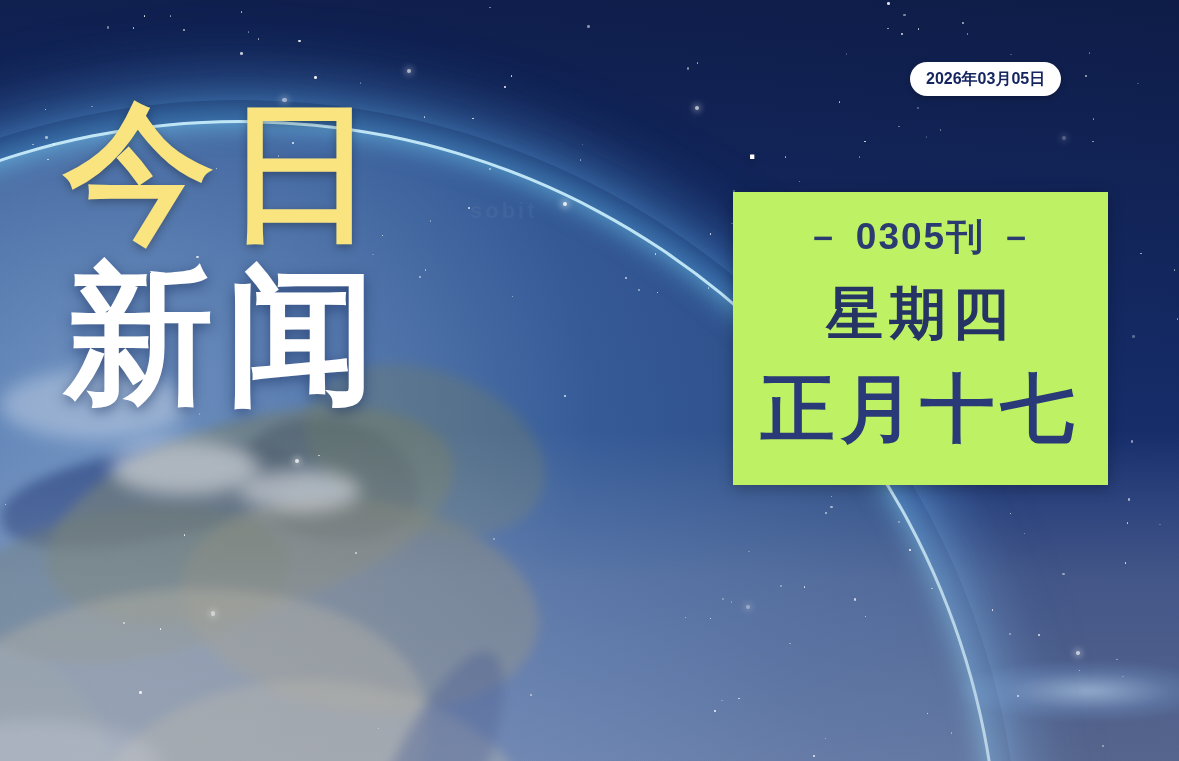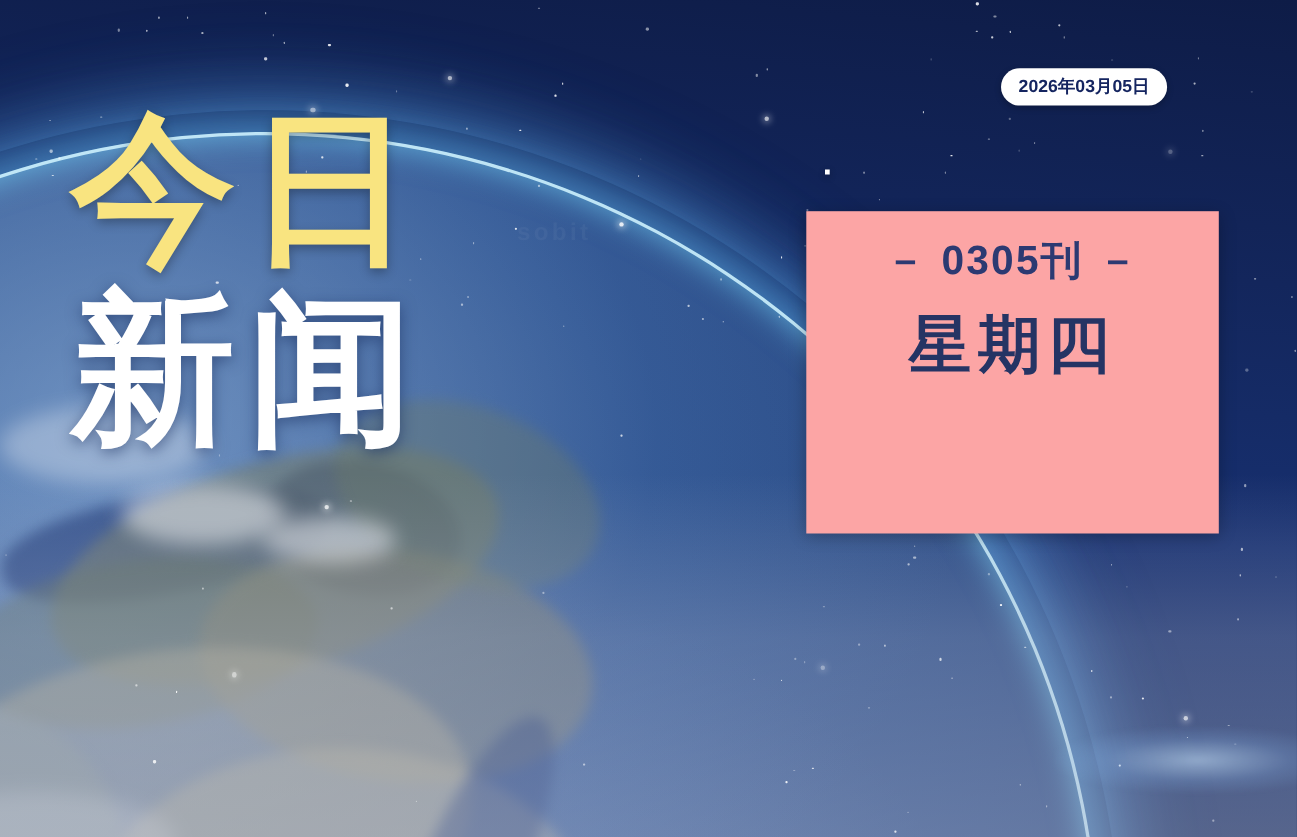--- a/index.html
+++ b/index.html
@@ -233,21 +233,21 @@
     letter-spacing: 1px;
   }
 
   
   .info-card {
     position: absolute;
     left: 733px;
     top: 192px;
     width: 375px;
     height: 293px;
-    background: #fca5a5;
+    background: #bef264;
     display: flex;
     flex-direction: column;
     align-items: center;
     justify-content: flex-start;
     box-shadow: 0 3px 14px rgba(0,0,0,0.28);
   }
   .card-issue {
     margin-top: 20px;
     font-size: 37px;
     font-weight: 700;
@@ -506,16 +506,17 @@
 
   <div class="date-pill">2026年03月05日</div>
 
   <div class="tagline">
     <span class="tag-dot">·</span>
   </div>
 
   <div class="info-card">
     <div class="card-issue">－ 0305刊 －</div>
     <div class="card-weekday">星期四</div>
+    <div class="card-lunar">正月十七</div>
   </div>
 
 
 </div>
 
 </body></html>

